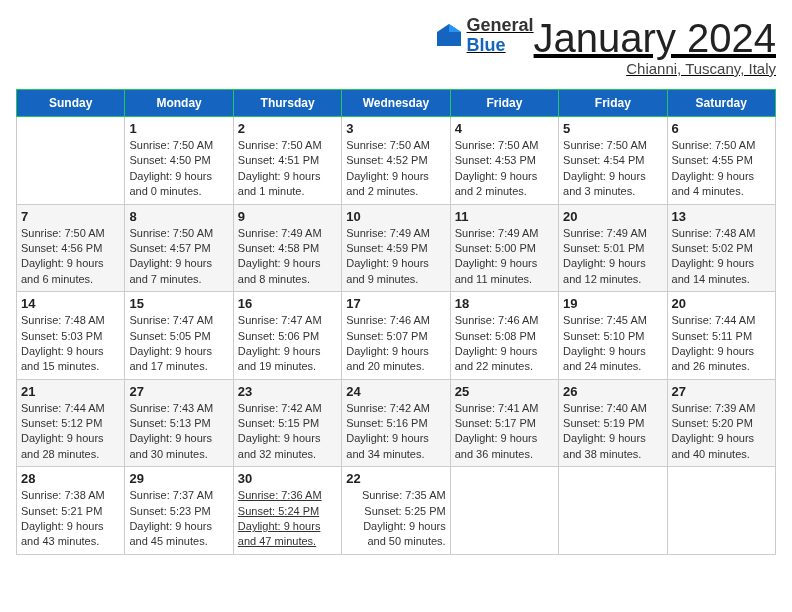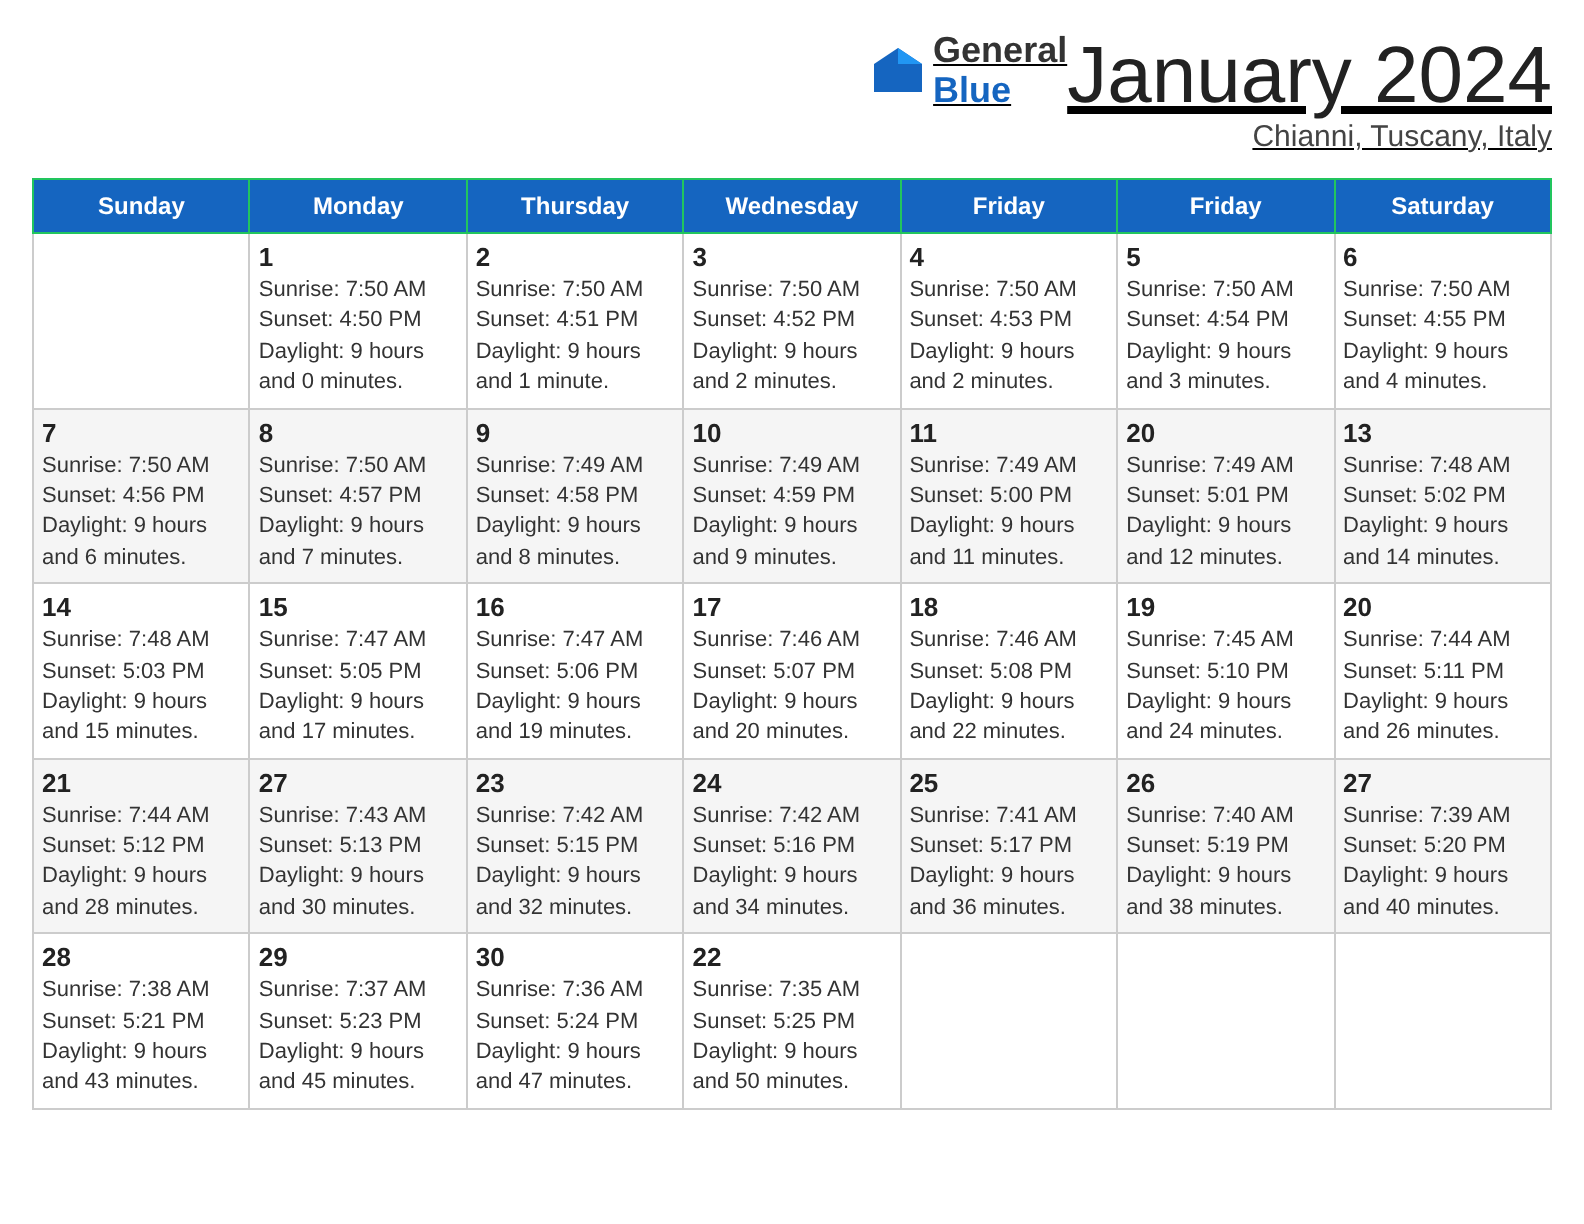--- a/index.html
+++ b/index.html
@@ -327,28 +327,28 @@
         </td>
         <td>
           <div class="day-number">29</div>
           <div class="day-info" style="white-space: pre-line;">Sunrise: 7:37 AM
 Sunset: 5:23 PM
 Daylight: 9 hours
 and 45 minutes.</div>
         </td>
         <td>
           <div class="day-number">30</div>
-          <div class="day-info" style="white-space: pre-line;">Sunrise: 7:36 AM
+          <div class="day-info" style="white-space: pre-line; text-decoration: underline;">Sunrise: 7:36 AM
 Sunset: 5:24 PM
 Daylight: 9 hours
 and 47 minutes.</div>
         </td>
         <td>
           <div class="day-number">22</div>
-          <div class="day-info" style="white-space: pre-line;">Sunrise: 7:35 AM
+          <div class="day-info" style="white-space: pre-line; text-align: right;">Sunrise: 7:35 AM
 Sunset: 5:25 PM
 Daylight: 9 hours
 and 50 minutes.</div>
         </td>
         <td class="empty-cell"></td>
         <td class="empty-cell"></td>
         <td class="empty-cell"></td>
       </tr>
     </tbody>
 </table>

